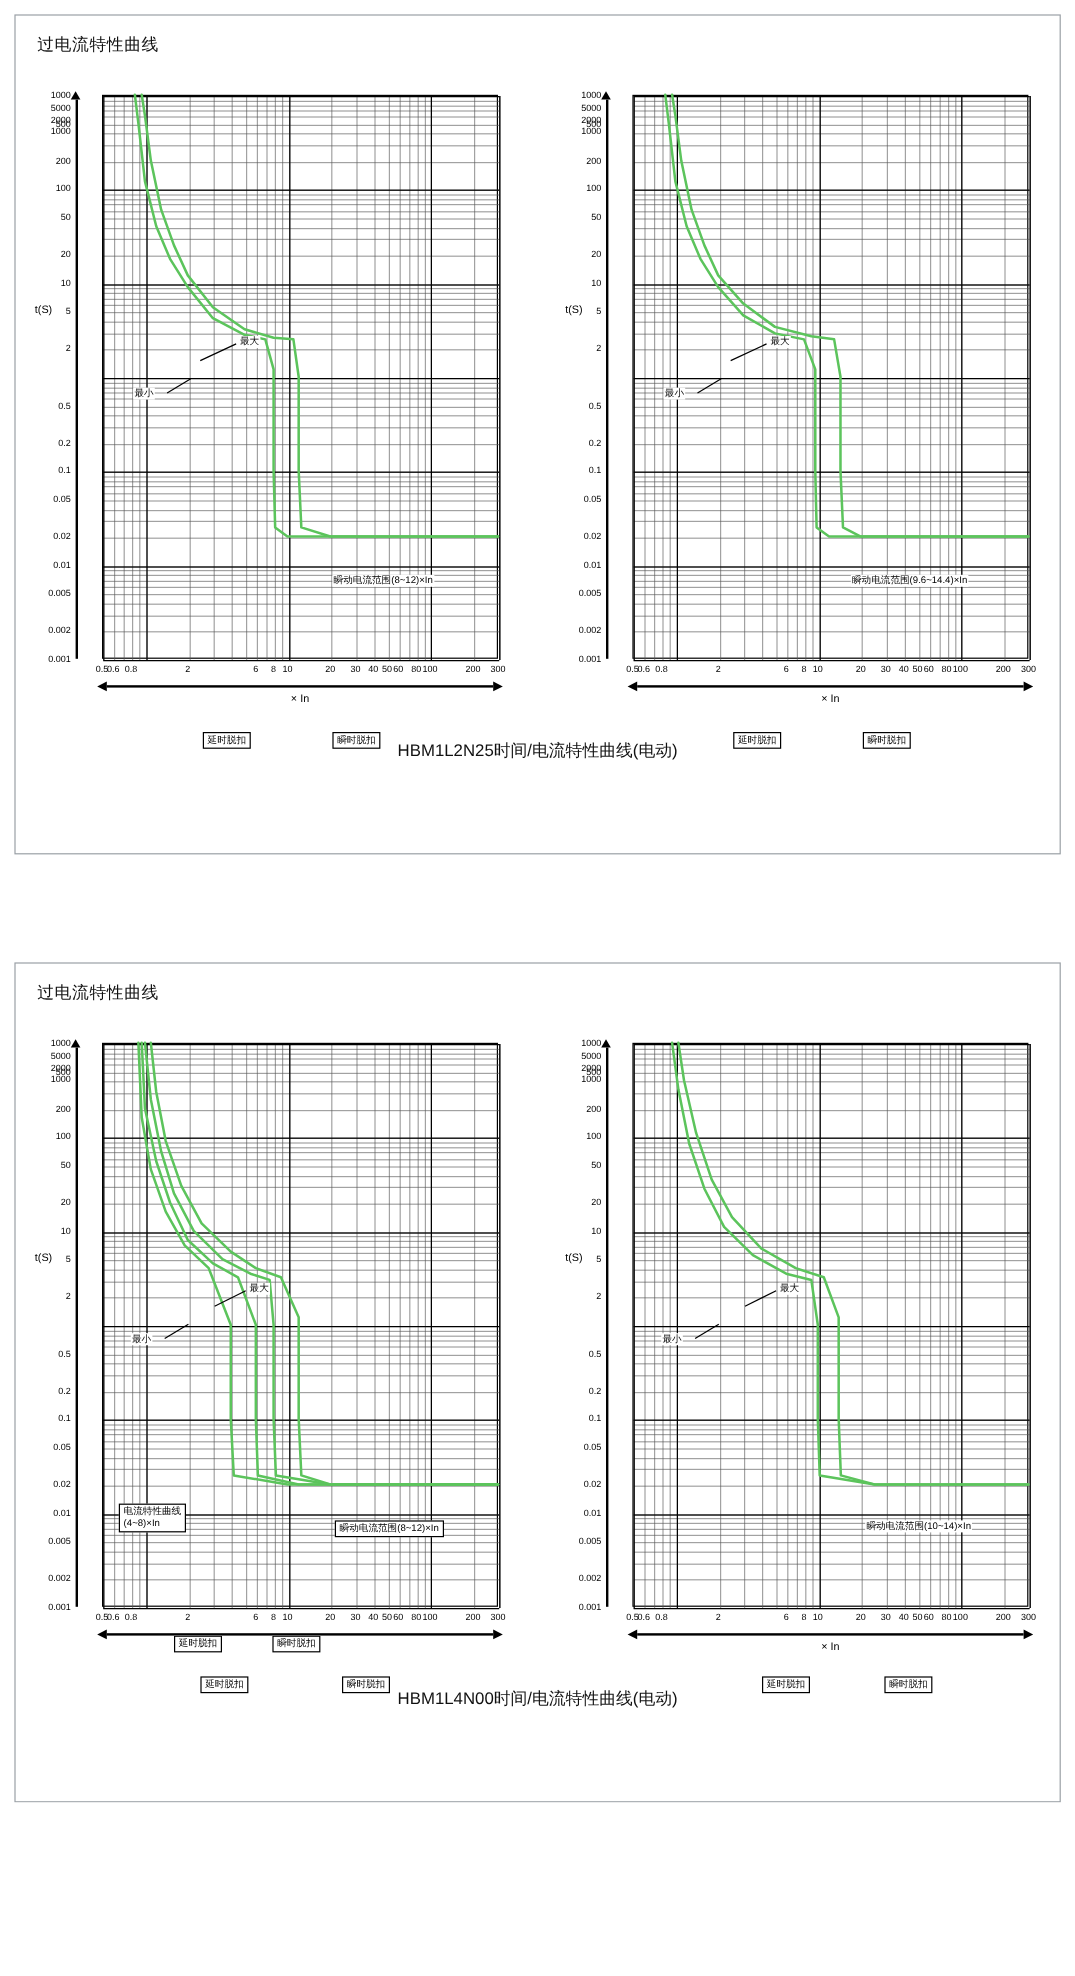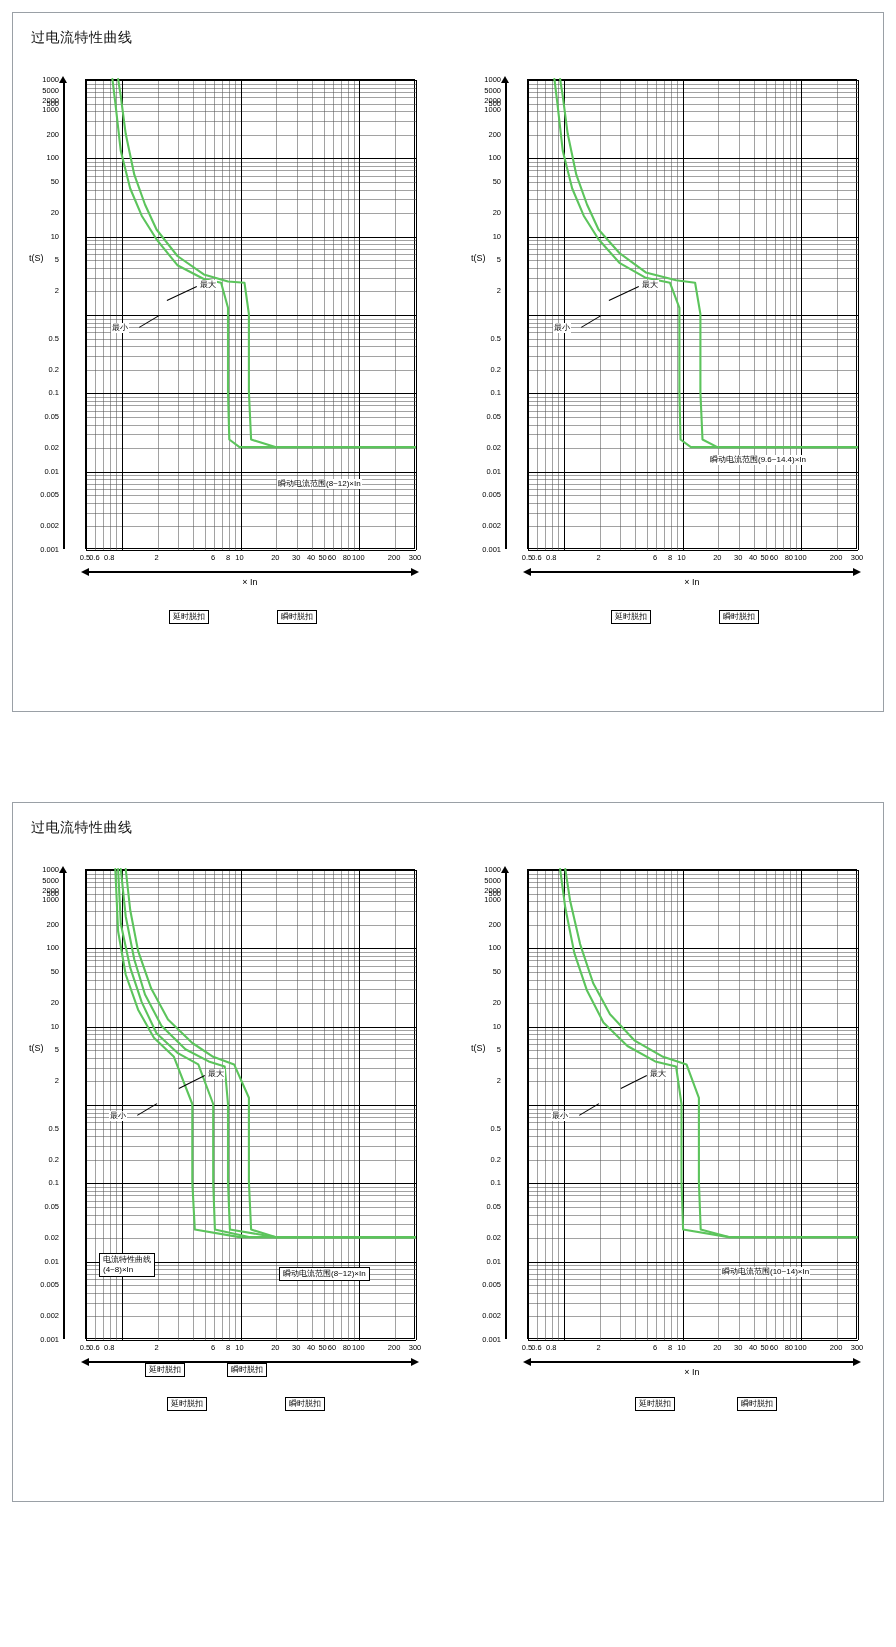--- a/index.html
+++ b/index.html
@@ -424,32 +424,33 @@
               <path d="M85.4 14.0 L88.3 37.6 L93.8 86.1 L103.2 123.5 L114.7 150.7 L129.5 174.3 L150.4 197.8 L176.8 212.8 L201.0 217.8 L210.4 242.8 L210.4 327.3 L211.5 374.5 L221.9 382.1 L248.3 382.1 L295.6 382.1 L331.3 382.1 L388.0 382.1 "></path>
             </svg>
             <div class="annot" style="left: 172px; top: 215px;">
               <div>最大</div>
             </div>
             <div class="leader" style="left: 170px; top: 222px; width: 33.1059px; transform: rotate(154.983deg);"></div>
             <div class="annot" style="left: 84px; top: 258px;">
               <div>最小</div>
             </div>
             <div class="leader" style="left: 112px; top: 262px; width: 23.3238px; transform: rotate(-30.9638deg);"></div>
-            <div class="annot" style="left: 240px; top: 390px;">
+            <div class="annot" style="left: 240px; top: 414px;">
               <div>瞬动电流范围(9.6~14.4)×In</div>
             </div>
             <div class="annot boxed" style="left: 142px; top: 545px;">
               <div>延时脱扣</div>
             </div>
             <div class="annot boxed" style="left: 250px; top: 545px;">
               <div>瞬时脱扣</div>
             </div>
           </div>
       </div>
     </div>
+    <div class="caption">HBM1L2N25时间/电流特性曲线(电动)</div>
   </div>
 
   <div class="gap"></div>
 
   <div class="panel" style="height:700px;">
     <div class="panel-title">过电流特性曲线</div>
     <div class="charts-row">
       <div class="chart-wrap">
         <div class="chart" id="chart-3" style="width:400px;height:530px;">
             <div class="plot" style="left: 58px; top: 14px; width: 330px; height: 470px;">
@@ -786,15 +787,16 @@
             </div>
             <div class="annot boxed" style="left: 166px; top: 542px;">
               <div>延时脱扣</div>
             </div>
             <div class="annot boxed" style="left: 268px; top: 542px;">
               <div>瞬时脱扣</div>
             </div>
           </div>
       </div>
     </div>
+    <div class="caption">HBM1L4N00时间/电流特性曲线(电动)</div>
   </div>
 
 </div>
 
 </body></html>

